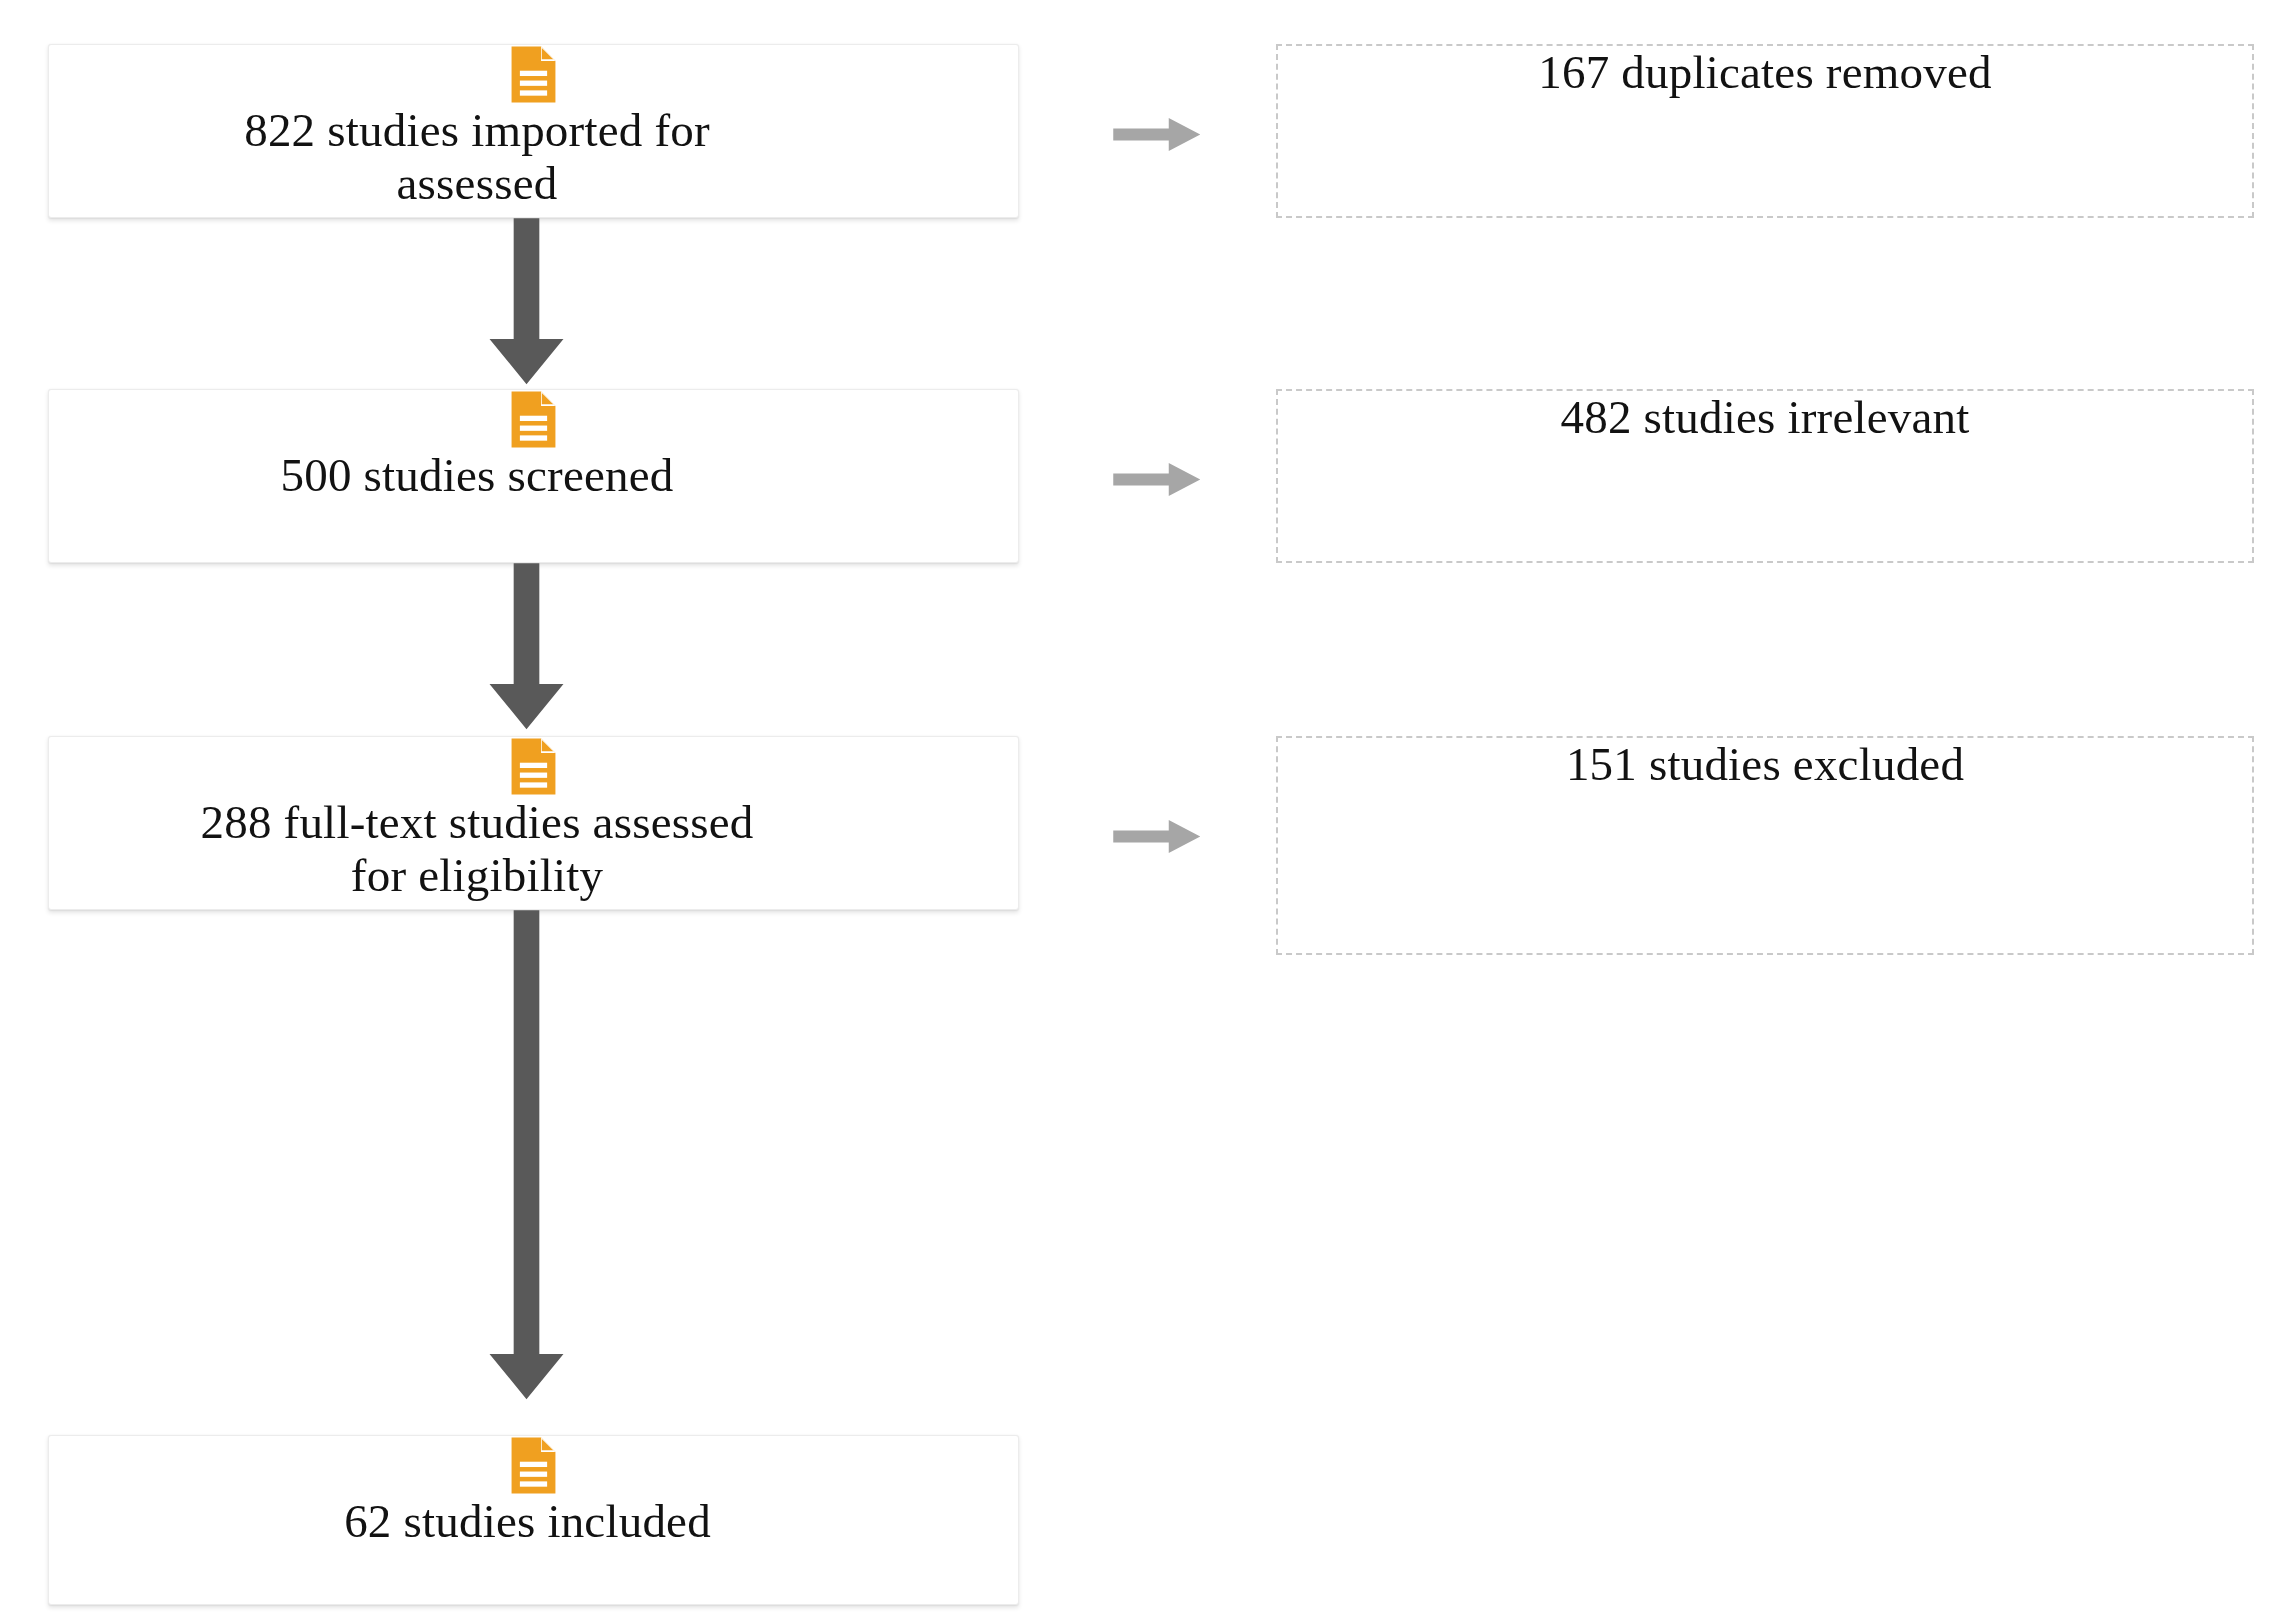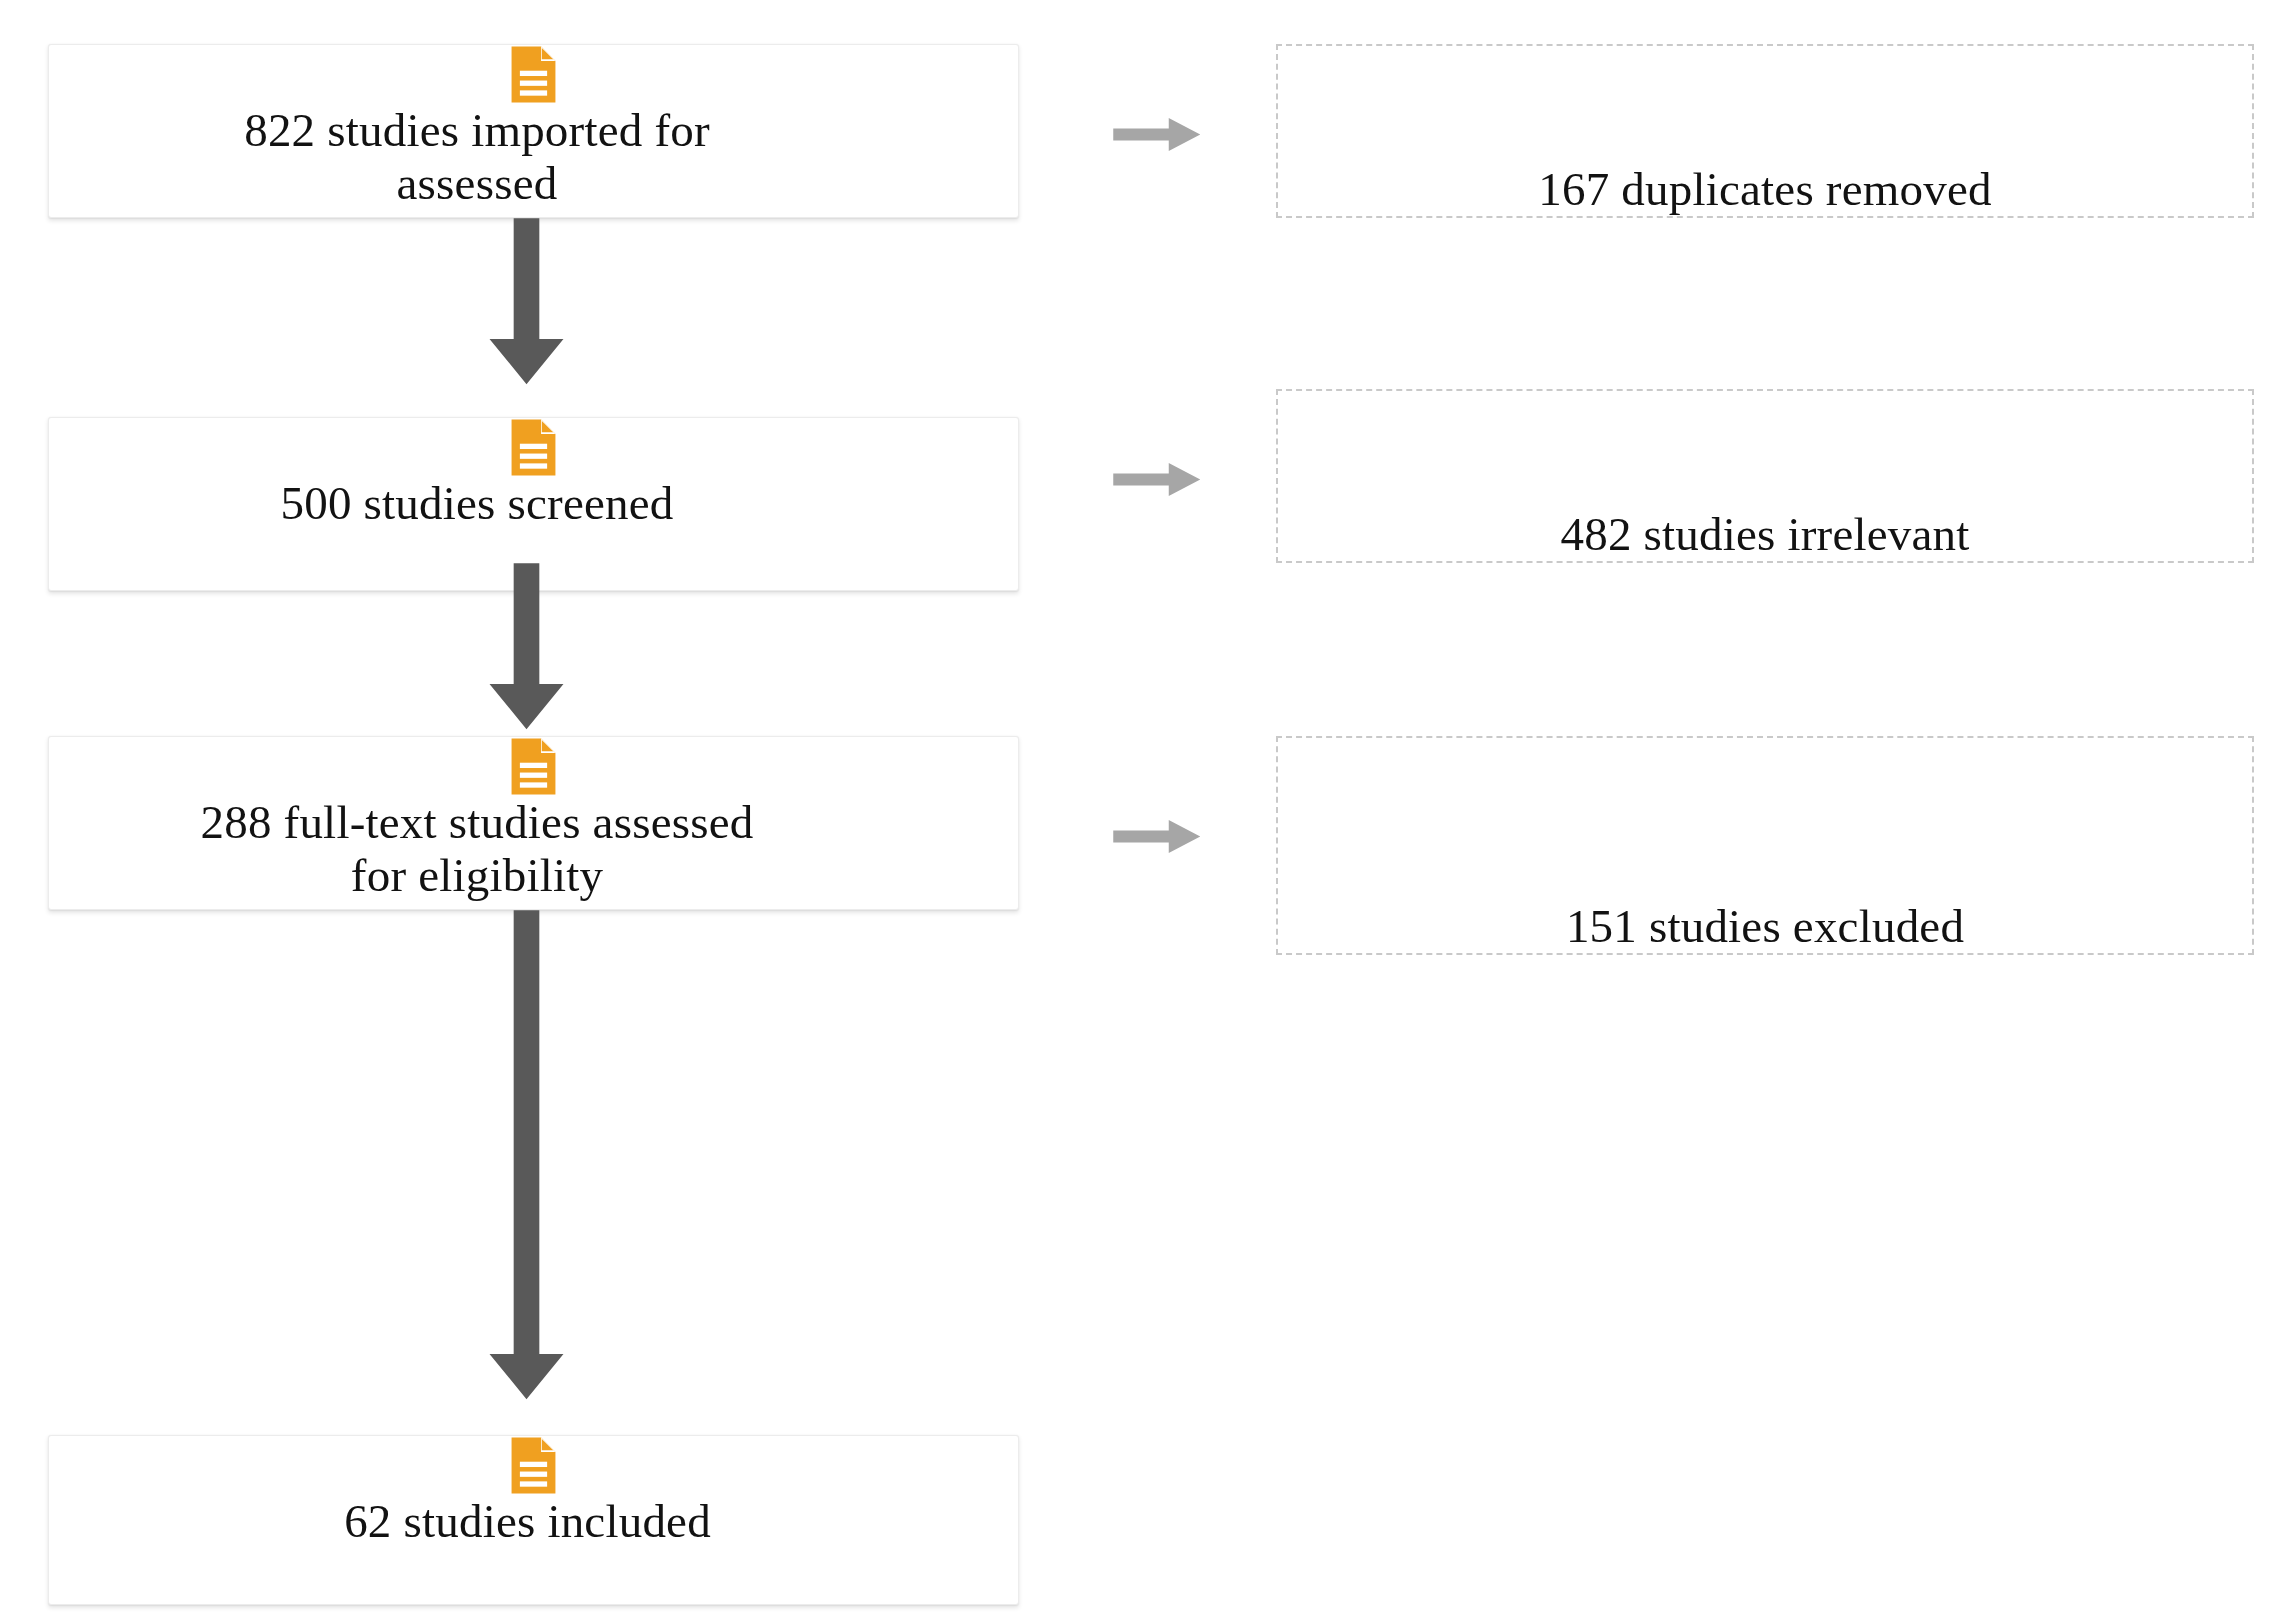--- a/index.html
+++ b/index.html
@@ -58,21 +58,21 @@
     padding-left: 3px;
   }
 
   
   .excl-box {
     position: absolute;
     box-sizing: border-box;
     background: #ffffff;
     border: 2.3px dashed #c9c9c9;
     display: flex;
-    align-items: flex-end;
+    align-items: flex-start;
     justify-content: center;
   }
   .excl-label {
     font-size: 47px;
     line-height: 1.12;
     color: #121212;
     text-align: center;
     letter-spacing: 0.2px;
   }
 
@@ -111,21 +111,21 @@
   </svg>
 
   <div class="excl-box" style="left:1276px; top:44px; width:978px; height:174px;">
     <div class="excl-label">167 duplicates removed</div>
   </div>
 
   <svg class="v-arrow" style="left:485px; top:218px; width:83px; height:168px;" viewBox="0 0 110 222">
     <path d="M38 0 H72 V160 H104 L55 220 L6 160 H38 Z" fill="#595959"></path>
   </svg>
 
-  <div class="study-card" style="left:48px; top:389px; width:971px; height:174px;margin-top:28px;">
+  <div class="study-card" style="left:48px; top:389px; width:971px; height:174px;">
     <div class="study-icon-wrap">
       <svg class="doc-icon" viewBox="0 0 62 78">
         <path d="M2 2 H41 L60 21 V76 H2 Z" fill="#F0A020"></path>
         <path d="M41 2 L60 21 H41 Z" fill="#ffffff"></path>
         <path d="M42 4 L57 19 H42 Z" fill="#F0A020"></path>
         <rect x="13" y="34" width="36" height="7" fill="#ffffff"></rect>
         <rect x="13" y="47" width="36" height="7" fill="#ffffff"></rect>
         <rect x="13" y="60" width="36" height="7" fill="#ffffff"></rect>
       </svg>
     </div>

